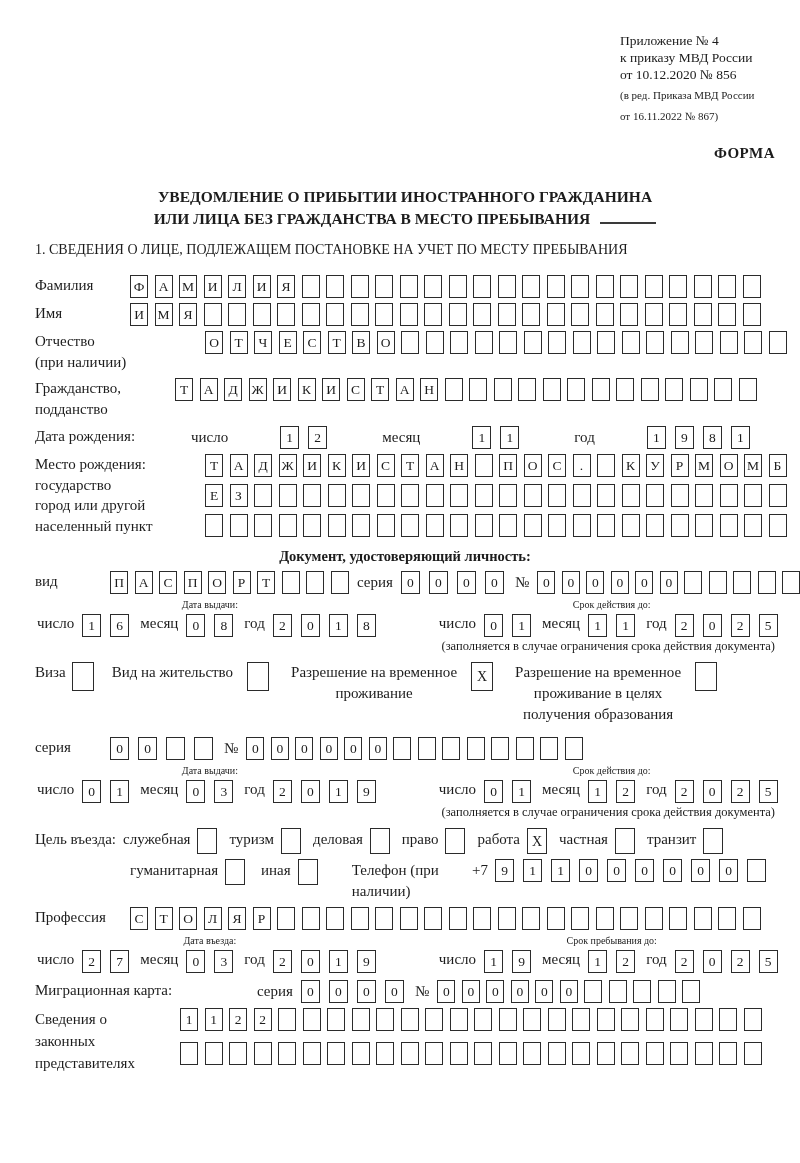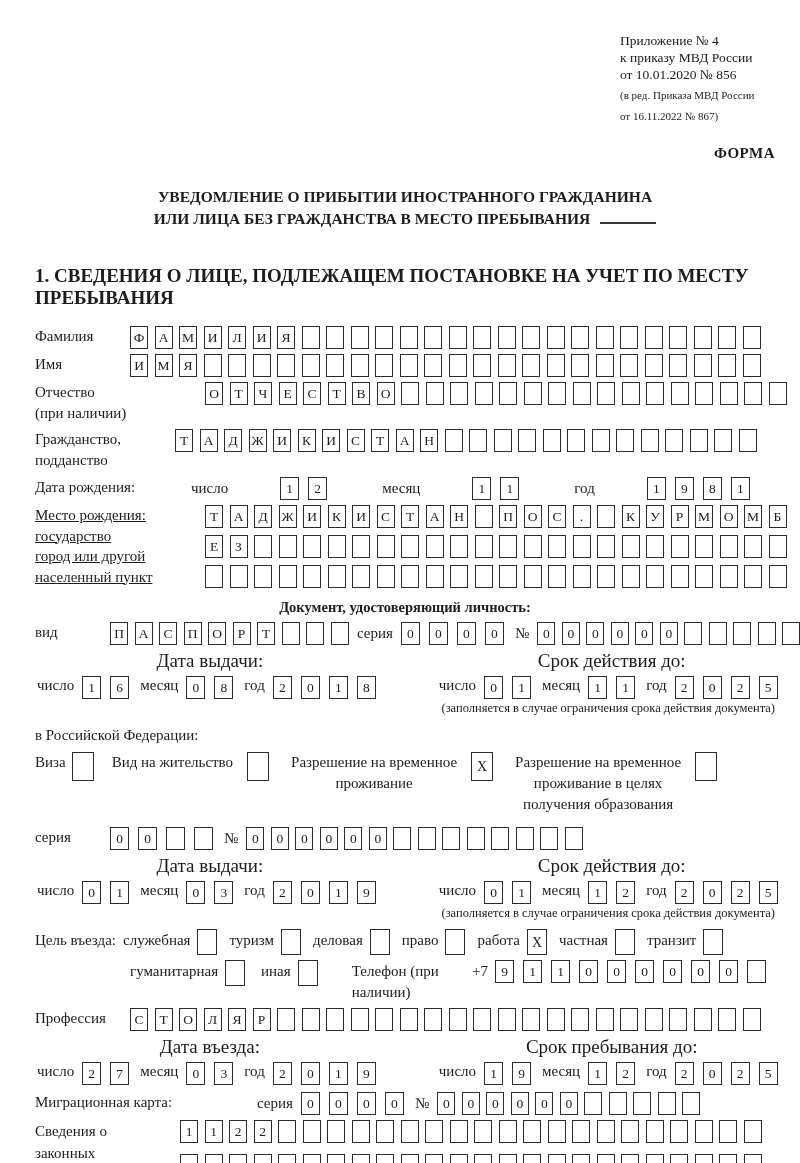--- a/index.html
+++ b/index.html
@@ -11,21 +11,21 @@
   }
   .page { width: 800px; height: 1163px; padding: 32px 25px 0 35px; overflow: hidden; }
 
   .hdr { margin-left: 585px; font-size: 13.5px; line-height: 17px; }
   .hdr .sub { margin-top: 4px; font-size: 11px; }
   .forma { text-align: right; font-weight: bold; font-size: 15px; margin-top: 20px; letter-spacing: .5px; }
 
   .title { text-align: center; font-weight: bold; font-size: 15.5px; line-height: 22px; margin-top: 24px; }
   .blankline { display:inline-block; width: 56px; border-bottom: 2.5px solid #3a3a3a; margin-left: 10px; }
 
-  .sec { font-weight: bold; font-size: 19px; margin-top: 35px; margin-bottom: 17px; }
+  .sec { font-weight: normal; font-size: 14px; margin-top: 12px; margin-bottom: 17px; }
 
   .frow { display: flex; align-items: flex-start; margin-bottom: 5px; font-size: 15px; line-height: 21px; }
   .lbl { flex: none; }
   .w75 { width: 75px; } .w95 { width: 95px; } .w140 { width: 140px; }
   .w145 { width: 145px; } .w170 { width: 170px; } .w220 { width: 220px; }
 
   .cells { display: flex; flex: none; }
   .cell {
     width: 18px; height: 23px; flex: none;
     border: 1.6px solid #2b2b2b; margin-right: 6.5px;
@@ -44,21 +44,21 @@
   .cb.tall { width: 22px; height: 29px; }
 
   .dl { margin: 1px 8px 0 2px; flex: none; }
   .rows .cells { margin-bottom: 7px; }
 
   .center-bold { text-align: center; font-weight: bold; font-size: 14.5px; margin: 4px 0 6px; }
 
   .dategrp { display: flex; margin-top: 4px; }
   .dgcol { }
   .dgcol.right { margin-left: 52px; }
-  .dphead { text-align: center; font-size: 19px; margin-bottom: 4px; }
+  .dphead { text-align: center; font-size: 10px; margin-bottom: 4px; }
   .dline { display: flex; align-items: flex-start; font-size: 15px; }
   .fnote { text-align: right; font-size: 12.5px; margin: 2px 0 8px; }
 
   .intro { font-size: 15px; line-height: 22px; margin-top: 2px; }
 
   .permit { display: flex; align-items: flex-start; margin: 6px 0 12px; font-size: 15px; }
   .permit .pitem { display: flex; align-items: flex-start; }
   .permit .pml { text-align: center; line-height: 21px; }
 
   .purpose { flex-wrap: nowrap; }
@@ -68,21 +68,21 @@
   .reprrows .cells { margin-bottom: 11px; }
 </style>
 </head>
 <body>
 
 <div class="page">
 
   <div class="hdr">
     <div>Приложение № 4</div>
     <div>к приказу МВД России</div>
-    <div>от 10.01.2020 № 856</div>
+    <div>от 10.12.2020 № 856</div>
     <div class="sub">(в ред. Приказа МВД России</div>
     <div class="sub">от 16.11.2022 № 867)</div>
   </div>
   <div class="forma">ФОРМА</div>
 
   <div class="title">
     <div>УВЕДОМЛЕНИЕ О ПРИБЫТИИ ИНОСТРАННОГО ГРАЖДАНИНА</div>
     <div>
       <span>ИЛИ ЛИЦА БЕЗ ГРАЖДАНСТВА В МЕСТО ПРЕБЫВАНИЯ</span><span class="blankline"></span>
     </div>
@@ -239,21 +239,21 @@
         <span class="cell">8</span>
         <span class="cell">1</span>
       </span>
     <span class="dl">Пол: мужской</span>
     <span class="cb sm">X</span>
     <span class="dl" style="margin-left:10px;">женский</span>
     <span class="cb sm"></span>
   </div>
 
   <div class="frow" style="margin-top:4px; margin-bottom:2px;">
-    <div class="lbl w170" style="line-height:20.5px;text-decoration:underline;">
+    <div class="lbl w170" style="line-height:20.5px;">
       <div>Место рождения:</div>
       <div>государство</div>
       <div>город или другой</div>
       <div>населенный пункт</div>
     </div>
     <div class="rows">
       <div class="cells">
           <span class="cell">Т</span>
           <span class="cell">А</span>
           <span class="cell">Д</span>
@@ -414,21 +414,20 @@
             <span class="cell">2</span>
             <span class="cell">0</span>
             <span class="cell">2</span>
             <span class="cell">5</span>
           </span>
       </div>
     </div>
   </div>
   <div class="fnote">(заполняется в случае ограничения срока действия документа)</div>
 
-  <div class="intro">в Российской Федерации:</div>
 
   <div class="permit">
     <div class="pitem">
       <span class="pml">Виза</span>
       <span class="cb tall" style="margin-left:6px;"></span>
     </div>
     <div class="pitem" style="margin-left:18px;">
       <span class="pml">Вид на жительство</span>
       <span class="cb tall" style="margin-left:14px;"></span>
     </div>

